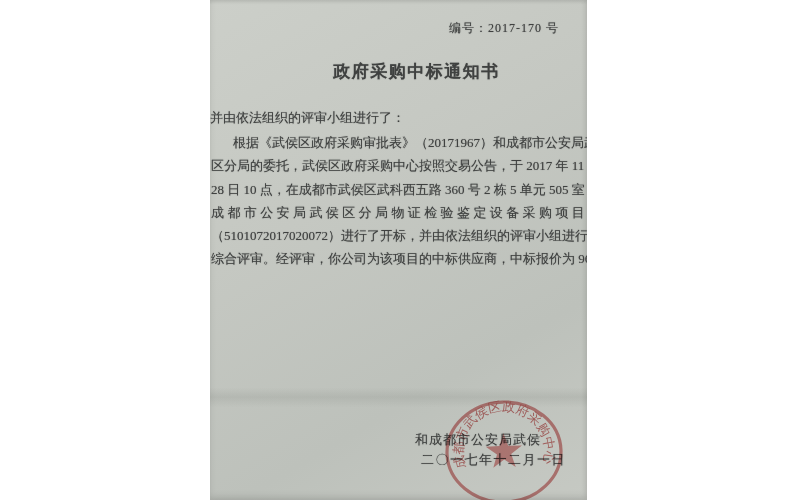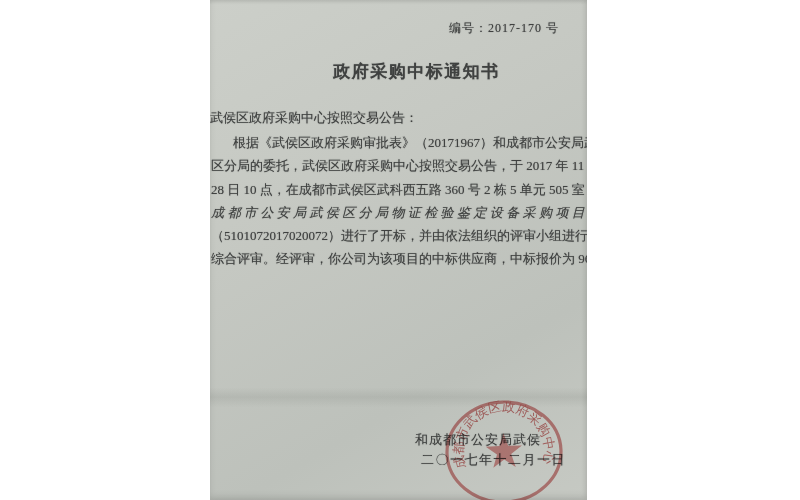--- a/index.html
+++ b/index.html
@@ -66,21 +66,21 @@
   .body-line {
     position: relative;
     height: 23.3px;
     line-height: 23.3px;
     font-size: 13px;
     white-space: nowrap;
     color: #3f4140;
     text-shadow: 0 0 1px rgba(63,65,64,0.55);
   }
   .body-line.indent { text-indent: 22px; }
-  .body-line.spread { letter-spacing: 3.4px; font-style: italic; }
+  .body-line.spread { letter-spacing: 3.4px; }
   .signer {
     top: 431px;
     right: 46px;
     font-size: 13px;
     letter-spacing: 1px;
   }
   .sign-date {
     top: 451px;
     right: 21px;
     font-size: 13px;
@@ -99,21 +99,21 @@
 </head>
 <body>
 
 <div class="stage">
   <div class="paper">
 
     <div class="txt ref-number">编号：2017-170 号</div>
 
     <div class="txt doc-title">政府采购中标通知书</div>
 
-    <div class="txt addressee">武侯区政府采购中心按照交易公告：</div>
+    <div class="txt addressee">并由依法组织的评审小组进行了：</div>
 
     <div class="body-block">
       <div class="body-line indent">根据《武侯区政府采购审批表》（20171967）和成都市公安局武侯</div>
       <div class="body-line">区分局的委托，武侯区政府采购中心按照交易公告，于 2017 年 11 月</div>
       <div class="body-line">28 日 10 点，在成都市武侯区武科西五路 360 号 2 栋 5 单元 505 室，对</div>
       <div class="body-line spread">成都市公安局武侯区分局物证检验鉴定设备采购项目</div>
       <div class="body-line">（5101072017020072）进行了开标，并由依法组织的评审小组进行了</div>
       <div class="body-line">综合评审。经评审，你公司为该项目的中标供应商，中标报价为 96.6188</div>
     </div>
 

